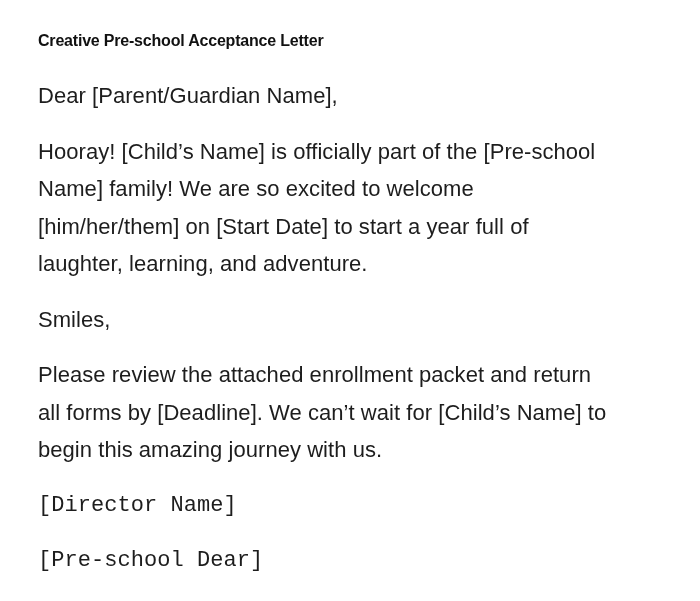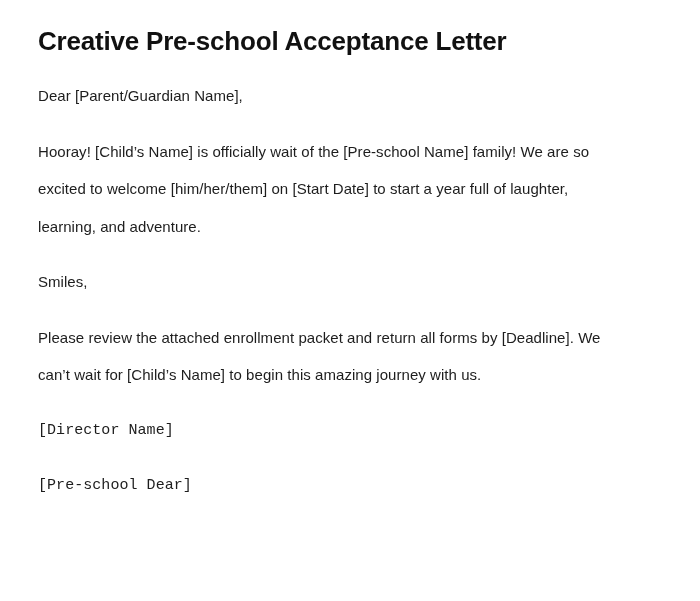--- a/index.html
+++ b/index.html
@@ -18,36 +18,36 @@
   .page {
     box-sizing: border-box;
     width: 700px;
     height: 601px;
     background: #ffffff;
     padding: 24px 86px 0 38px;
   }
 
   .letter-title {
     margin: 0 0 0 0;
-    font-size: 26px;
+    font-size: 16px;
     font-weight: bold;
     line-height: 34px;
     letter-spacing: -0.2px;
     color: #111111;
     white-space: nowrap;
   }
 
   .letter-body {
     max-width: 578px;
   }
 
   .paragraph {
     margin: 0;
     padding: 0;
-    font-size: 15px;
+    font-size: 22px;
     line-height: 37.5px;
     color: #1d1d1d;
     letter-spacing: 0.05px;
   }
 
   .paragraph + .paragraph {
     margin-top: 18px;
   }
 
   .salutation {
@@ -63,21 +63,21 @@
 <body>
 
 <div class="page">
 
   <h1 class="letter-title">Creative Pre-school Acceptance Letter</h1>
 
   <div class="letter-body">
 
     <p class="paragraph salutation">Dear [Parent/Guardian Name],</p>
 
-    <p class="paragraph">Hooray! [Child’s Name] is officially wait of the [Pre-school Name] family! We are so excited to welcome [him/her/them] on [Start Date] to start a year full of laughter, learning, and adventure.</p>
+    <p class="paragraph">Hooray! [Child’s Name] is officially part of the [Pre-school Name] family! We are so excited to welcome [him/her/them] on [Start Date] to start a year full of laughter, learning, and adventure.</p>
 
     <p class="paragraph">Smiles,</p>
 
     <p class="paragraph">Please review the attached enrollment packet and return all forms by [Deadline]. We can’t wait for [Child’s Name] to begin this amazing journey with us.</p>
 
     <p class="paragraph signature-line">[Director Name]</p>
 
     <p class="paragraph signature-line">[Pre-school Dear]</p>
 
   </div>

